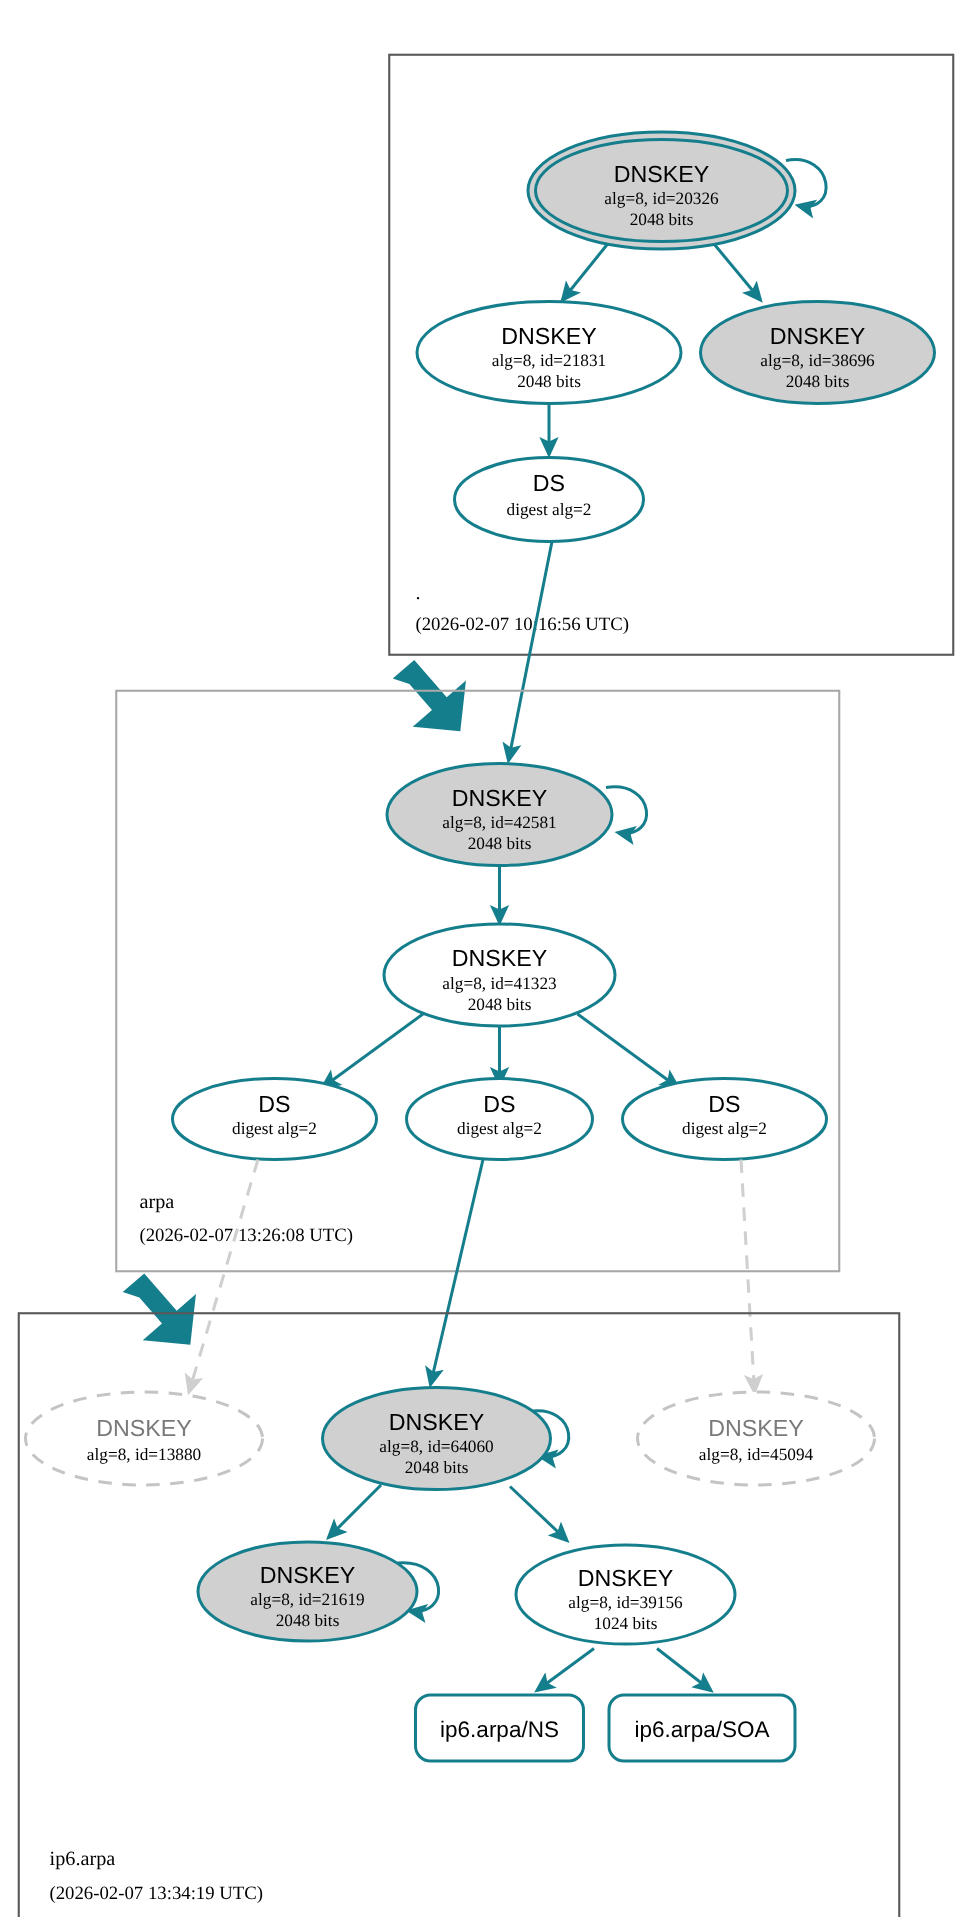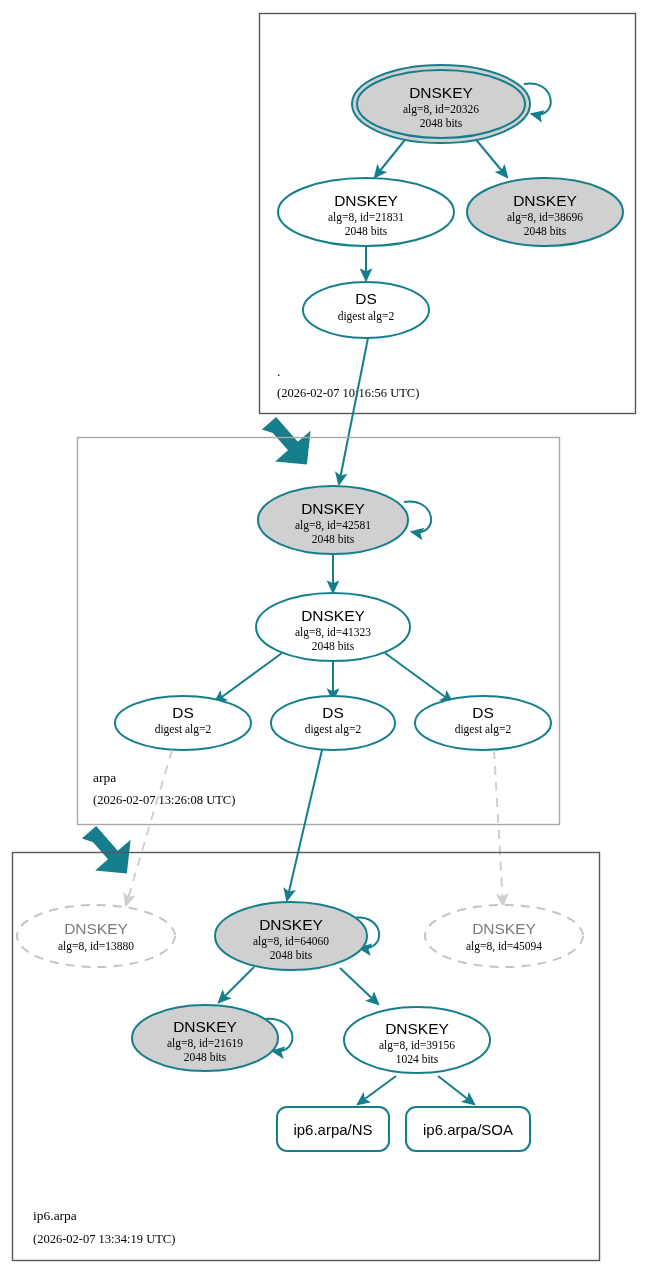--- a/index.html
+++ b/index.html
@@ -1,18 +1,18 @@
 <!DOCTYPE html>
 <html><head>
 <meta charset="utf-8">
 <style>
   html,body{margin:0;padding:0;background:#ffffff;}
   body{width:649px;height:1278px;overflow:hidden;
        font-family:"Liberation Sans", sans-serif;}
-  #stage{position:relative;width:649px;height:1098px;}
+  #stage{position:relative;width:649px;height:1098px;margin-top:23px;}
   svg{display:block;}
   .zone-box{fill:none;stroke:#58585a;stroke-width:1.4;}
   .zone-box.light{stroke:#a8a8a8;}
   .node-ell{stroke:#157e8c;stroke-width:2;}
   .node-ell.fill-grey{fill:#d0d0d0;}
   .node-ell.fill-white{fill:#ffffff;}
   .node-ell.dashed{fill:#ffffff;stroke:#c4c4c4;stroke-width:2;stroke-dasharray:9 7;}
   .rrset-rect{fill:#ffffff;stroke:#157e8c;stroke-width:2;}
   .edge{stroke:#157e8c;stroke-width:2;fill:none;}
   .edge-dash{stroke:#cfcfcf;stroke-width:2;fill:none;stroke-dasharray:9 7;}

